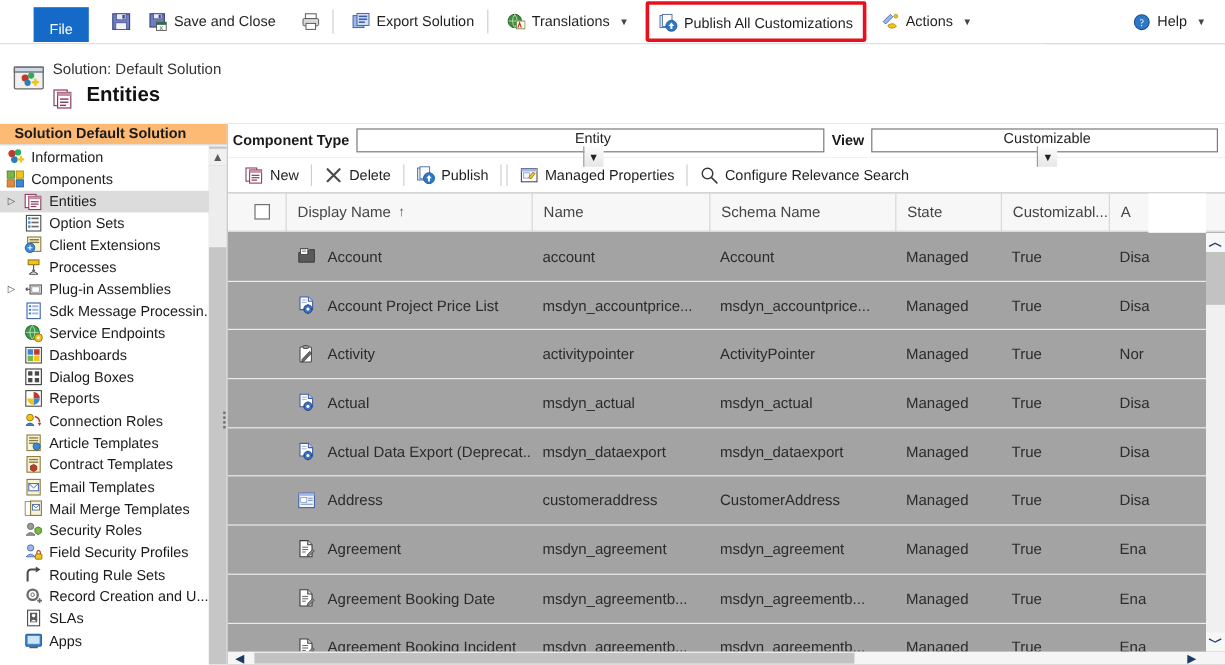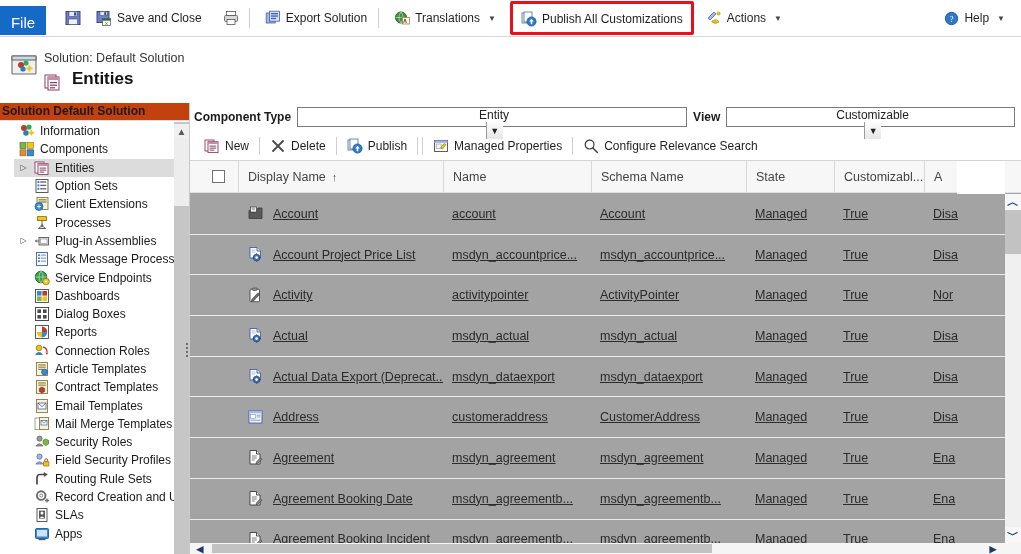--- a/index.html
+++ b/index.html
@@ -18,24 +18,25 @@
   .ribbon {
     position: absolute; top: 0; left: 0; width: 1021px; height: 37px;
     background: #ffffff;
     border-bottom: 1px solid #d6d6d6;
     display: flex; align-items: center;
   }
   .file-tab {
     width: 46px; height: 29px; margin-top: 4px;
     background: #1569c7;
     color: #ffffff;
-    font-size: 15px;
+    font-size: 12px;
     display: flex; align-items: flex-end; justify-content: center;
     padding-bottom: 4px;
     flex: 0 0 auto;
+    margin-left: 28px;
   }
   .rbtn {
     display: flex; align-items: center; gap: 5px;
     height: 26px; padding: 0 6px; margin-left: 4px;
     white-space: nowrap; font-size: 12px; color: #1f1f1f;
     cursor: default;
   }
   .rbtn.iconly { padding: 0 5px; }
   .rsep {
     width: 1px; height: 20px; background: #cfcfcf; margin: 0 5px;
@@ -71,26 +72,26 @@
 
   
   .nav {
     position: absolute; top: 103px; left: 0; width: 190px; bottom: 0;
     background: #ffffff;
     border-right: 1px solid #c9c9c9;
     overflow: hidden;
   }
   .nav-header {
     height: 18px; width: 190px;
-    background: #c2410c;
+    background: #fdba74;
     font-weight: bold; font-size: 12px; color: #1a1a1a;
-    padding-left: 2px; line-height: 17px;
+    padding-left: 12px; line-height: 17px;
     border-bottom: 1px solid #dcdcdc;
   }
-  .nav-scroll { position: absolute; top: 19px; left: 0; width: 175px; bottom: 11px; padding-left: 14px; }
+  .nav-scroll { position: absolute; top: 19px; left: 0; width: 175px; bottom: 11px; }
   .nav-item {
     display: flex; align-items: center; height: 18.3px;
     padding-left: 4px; gap: 5px; font-size: 12px; color: #1a1a1a;
     white-space: nowrap; cursor: default;
   }
   .nav-item.selected { background: #dcdcdc; }
   .nav-item .expander {
     width: 11px; font-size: 8px; color: #4a4a4a; text-align: center;
     flex: 0 0 11px;
   }
@@ -175,21 +176,21 @@
   .gh-check { width: 48px; display: flex; align-items: center; justify-content: center; }
   .cbox {
     width: 13px; height: 13px; border: 1px solid #707070; background: #fff;
   }
   .sortarrow { margin-left: 6px; font-size: 11px; color: #555; }
 
   .grid-body { position: absolute; top: 33px; left: 0; right: 0; bottom: 11px; overflow: hidden; }
   .grow {
     display: flex; align-items: center; height: 40.7px;
     border-bottom: 1px solid #ebebeb;
-    font-size: 12.5px; color: #2b2b2b; text-decoration: underline;
+    font-size: 12.5px; color: #2b2b2b;
   }
   .gc { padding-left: 9px; white-space: nowrap; overflow: hidden; }
   .gc.check { width: 48px; padding: 0; }
   .gc.name { display: flex; align-items: center; gap: 9px; }
 
   
   .w-disp { width: 205px; }
   .w-name { width: 148px; }
   .w-schema { width: 155px; }
   .w-state { width: 88px; }

